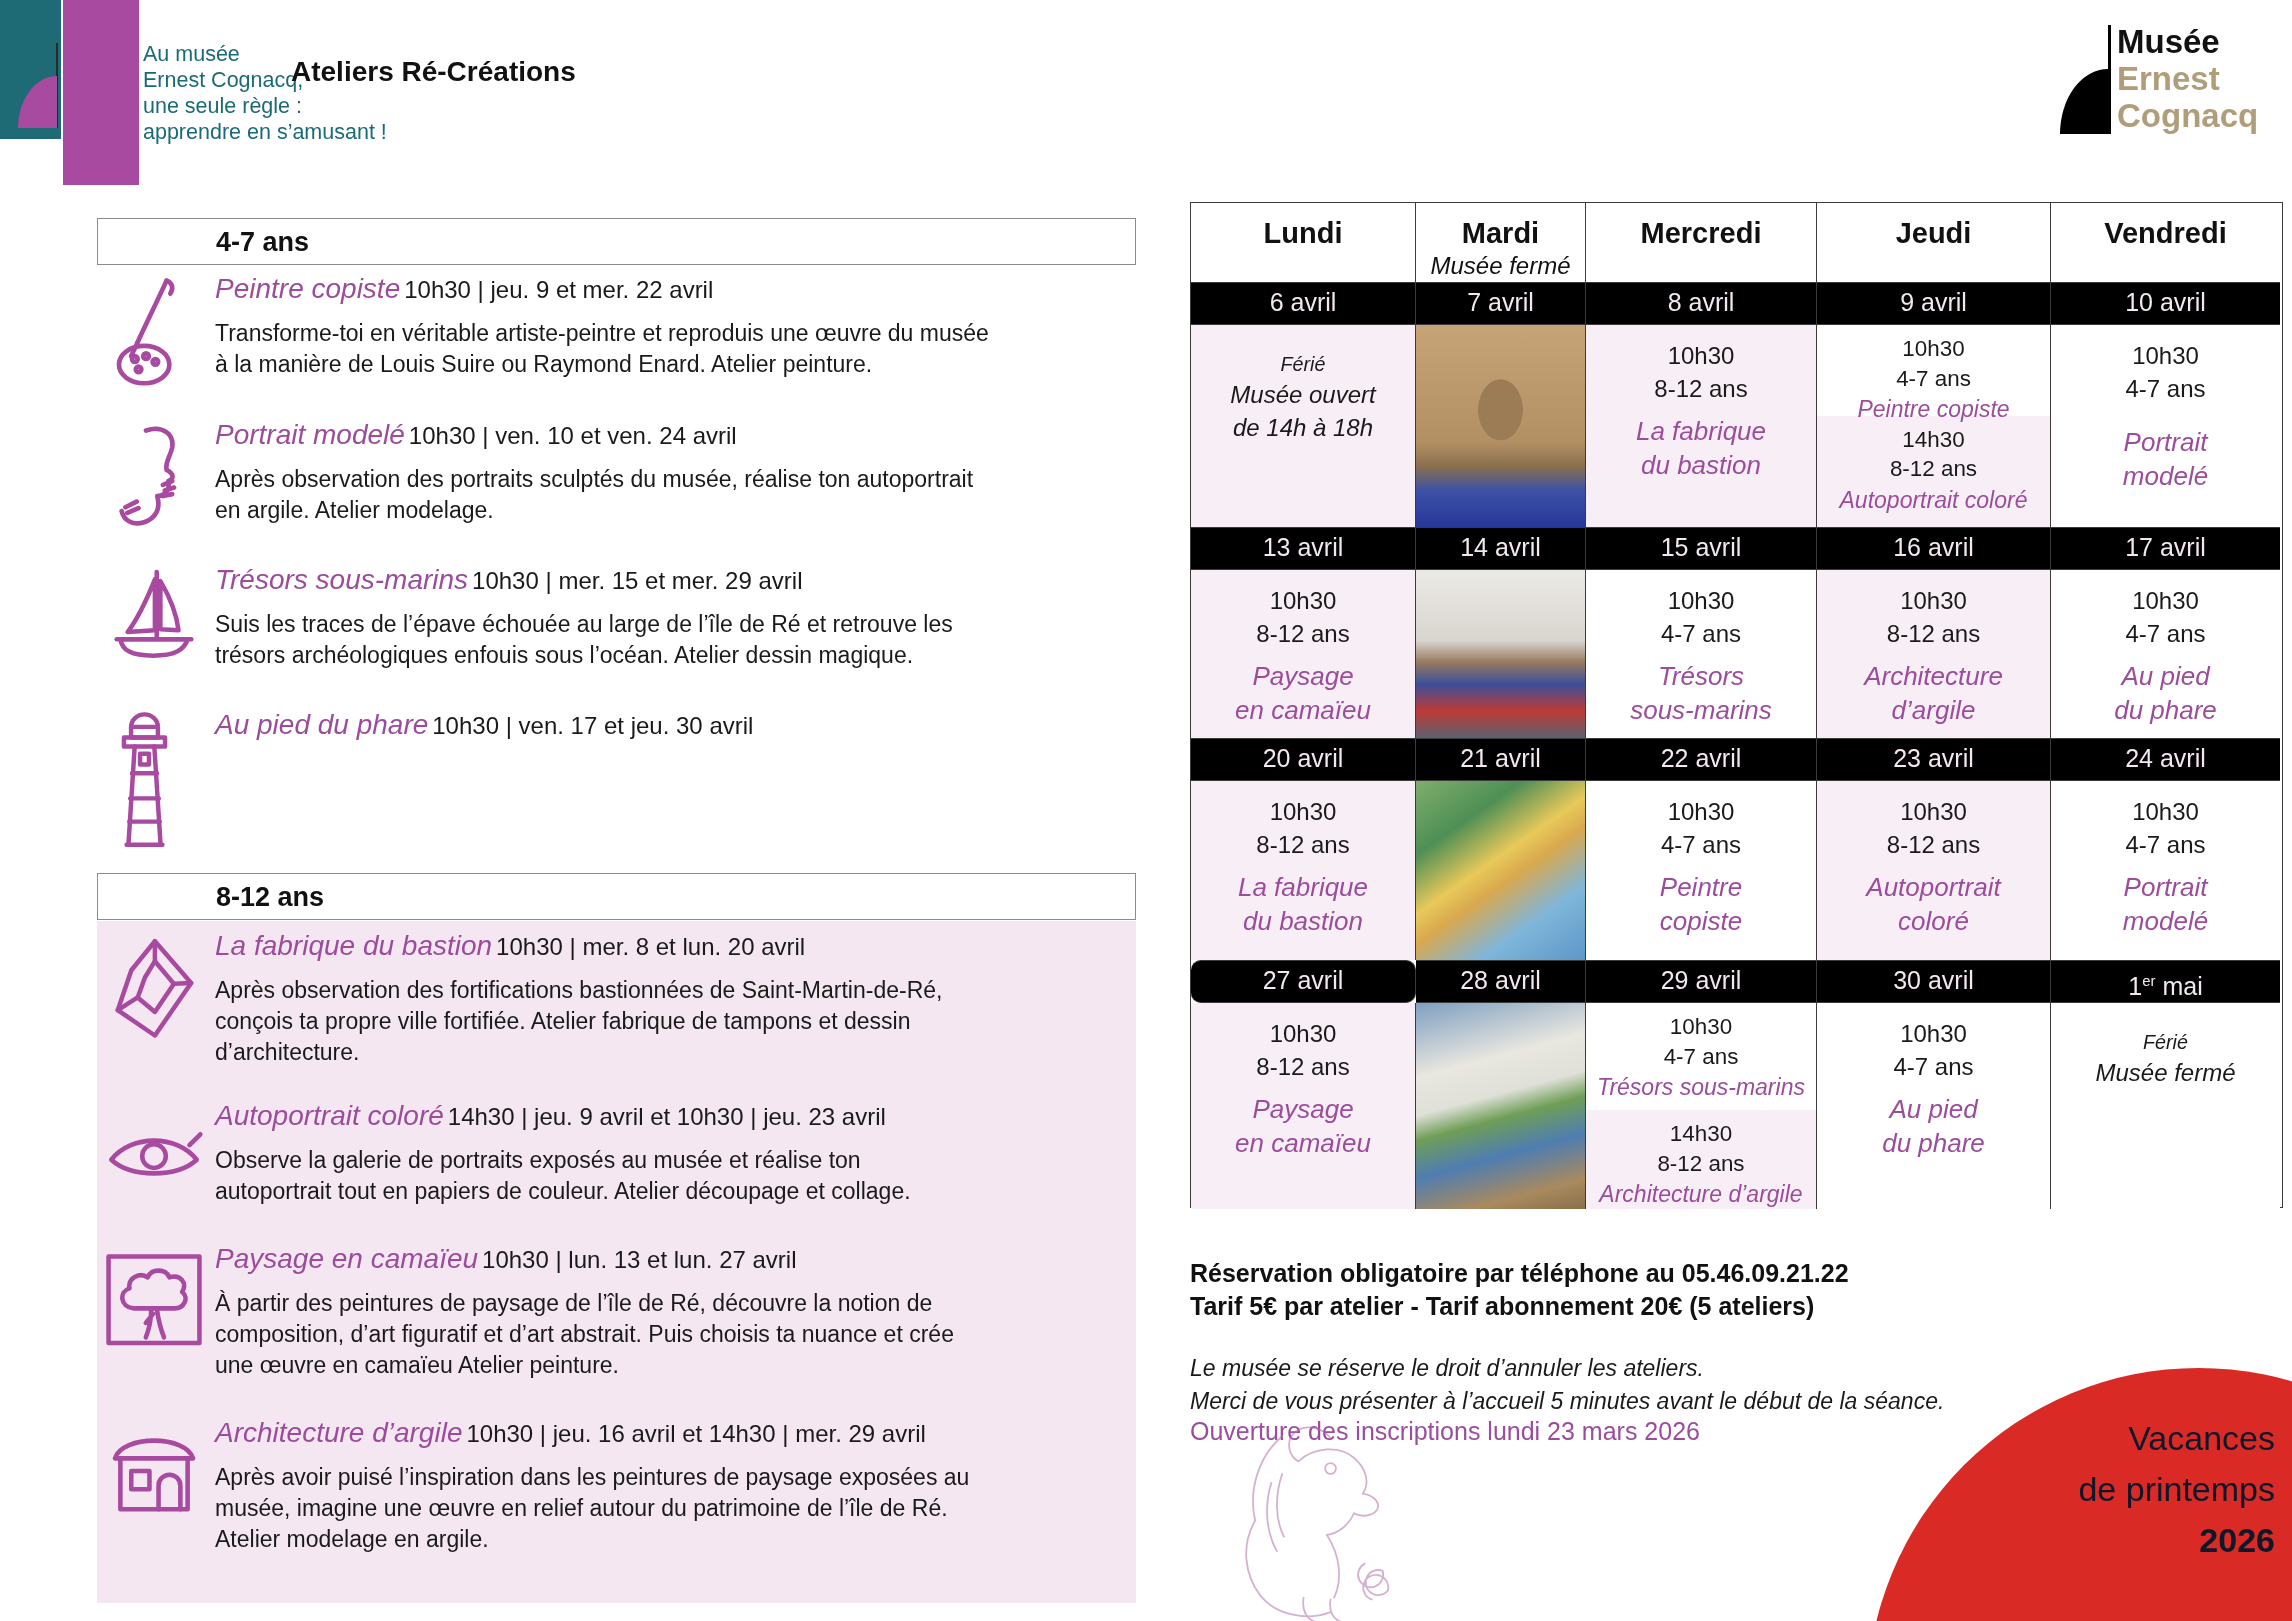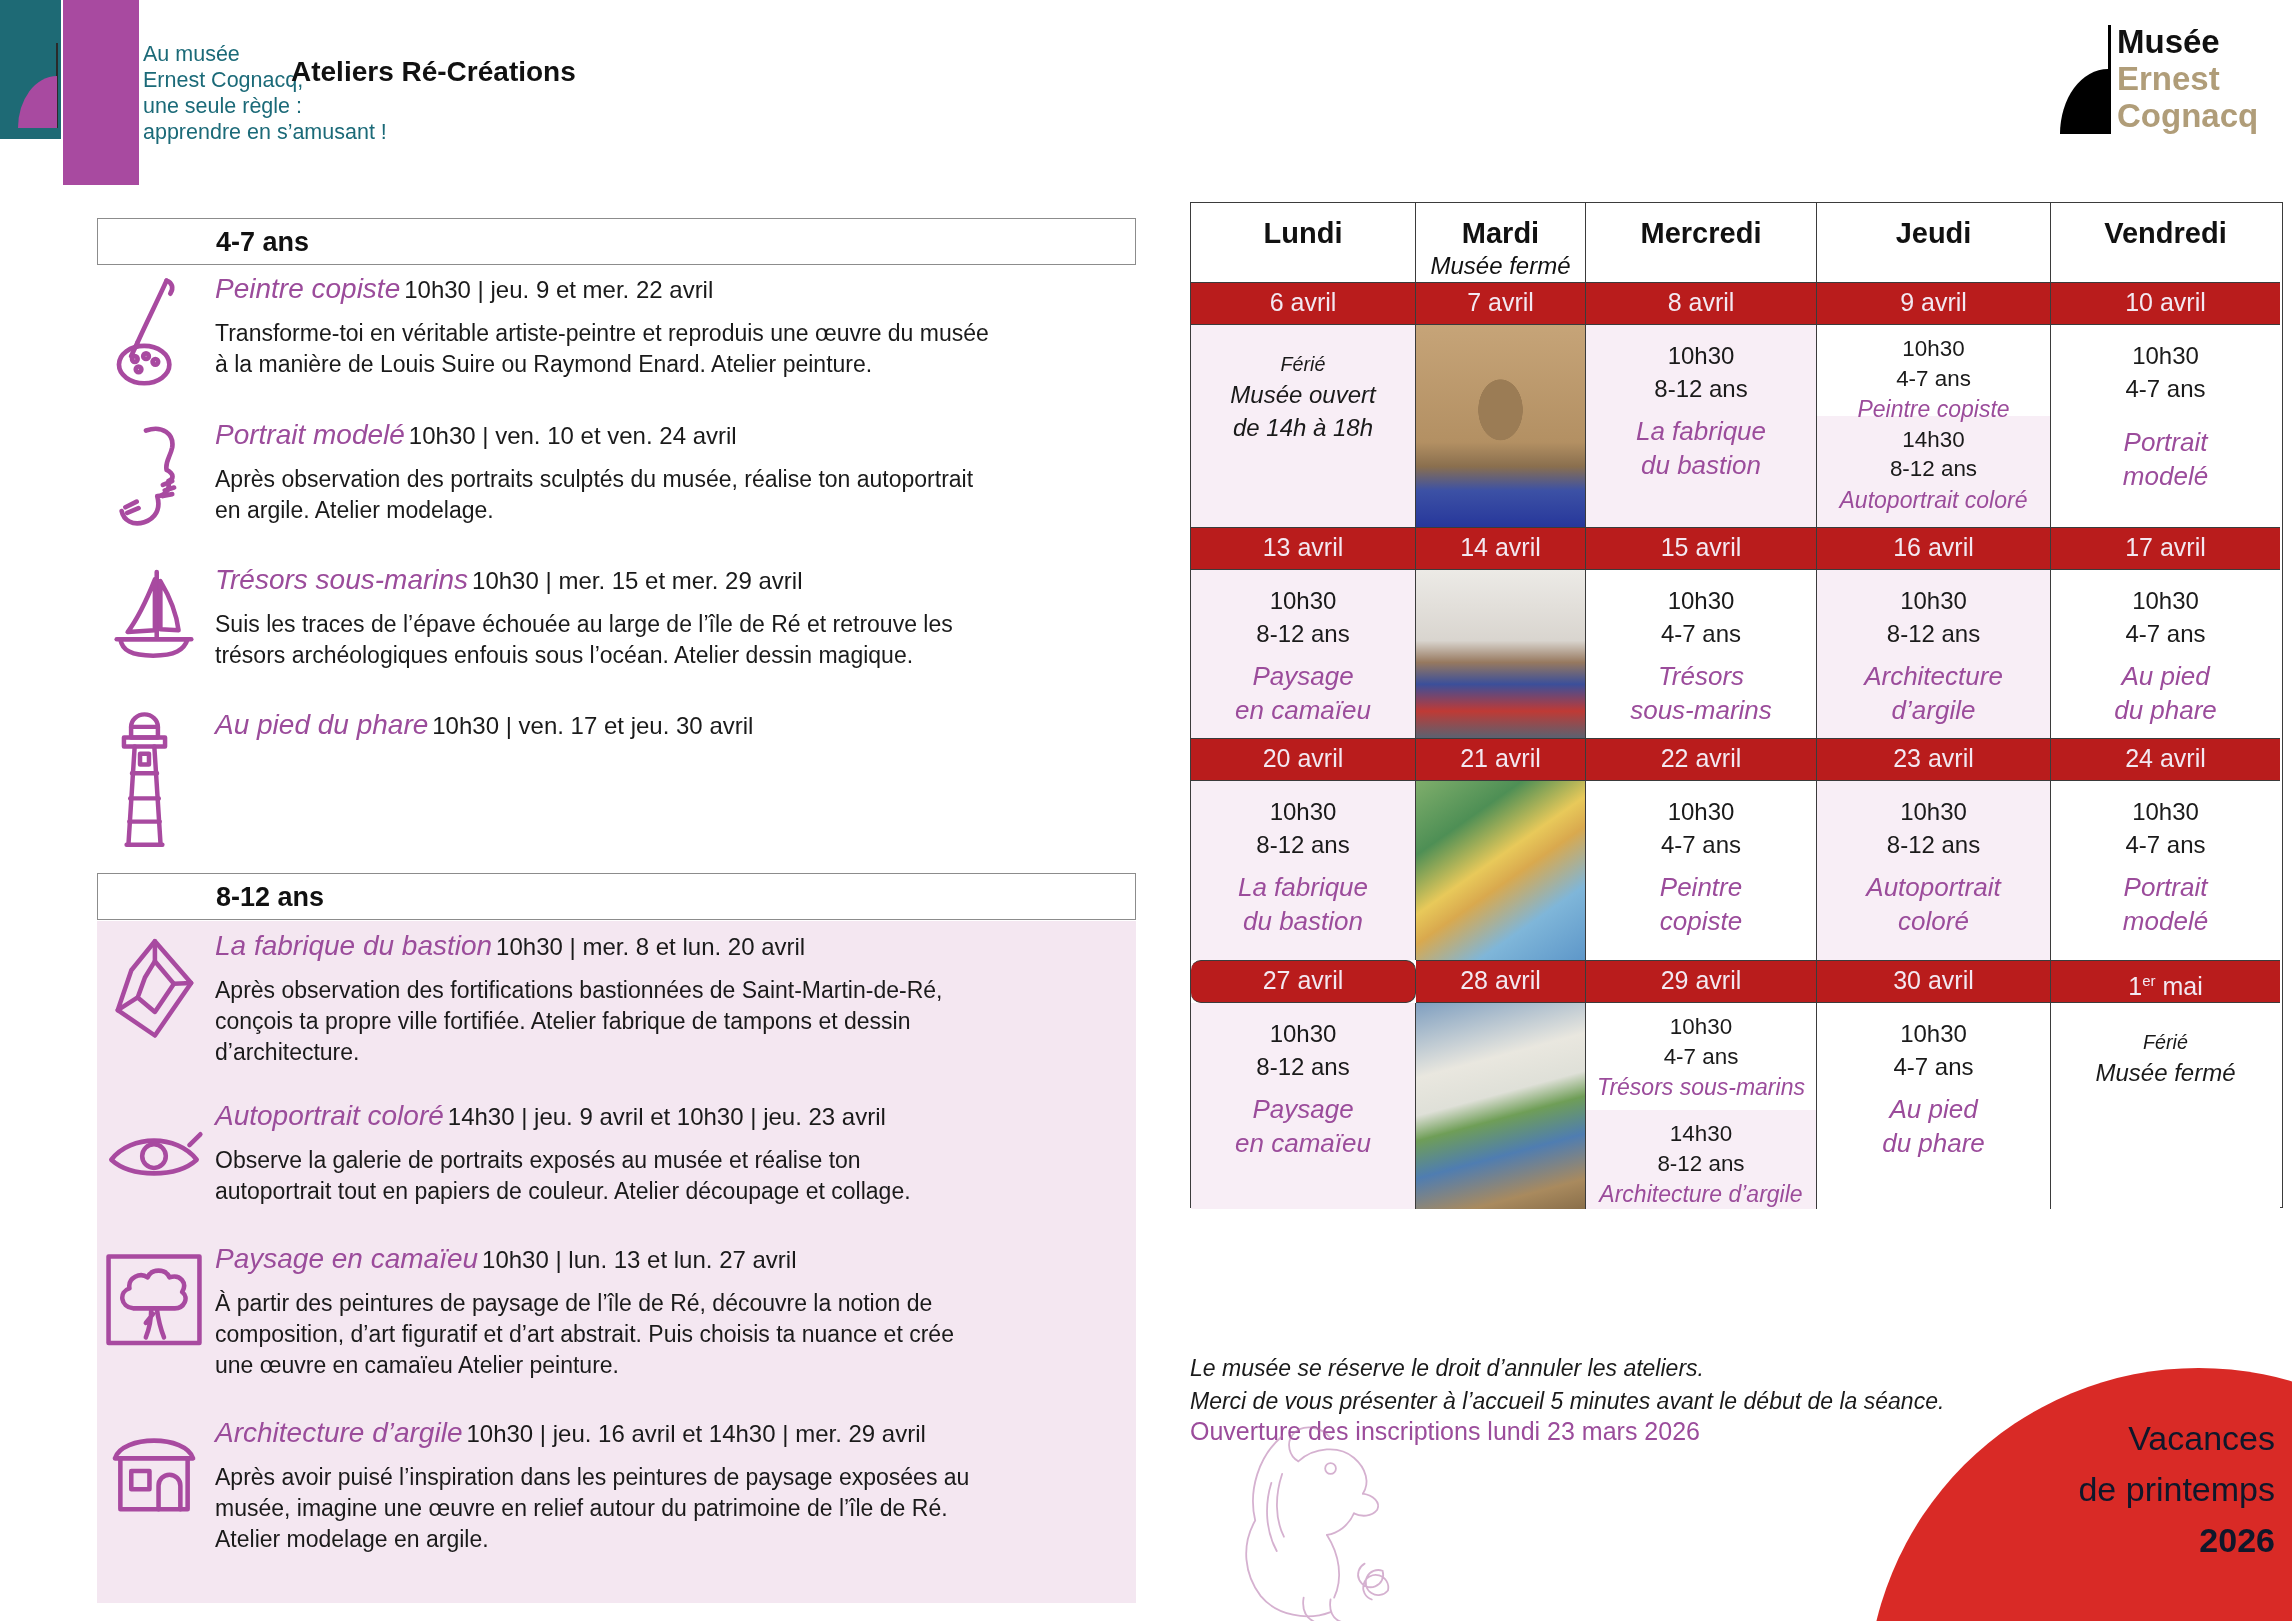--- a/index.html
+++ b/index.html
@@ -35,21 +35,21 @@
 
   
   .calendar { position:absolute; left:1190px; top:202px; width:1093px; height:1006px; display:grid;
               grid-template-columns:225px 170px 231px 234px 229px;
               grid-template-rows:79px 43px 202px 43px 168px 43px 179px 43px 206px;
               border:1.8px solid #3b3b3b; background:#fff; }
   .cal-cell { border-right:1.8px solid #3b3b3b; text-align:center; overflow:hidden; }
   .cal-cell.last { border-right:none; }
   .day-head { padding-top:14.3px; font-size:29px; font-weight:bold; color:#111; background:#fff; }
   .day-note { font-size:24px; font-style:italic; font-weight:normal; margin-top:1.8px; }
-  .bar { background:#b91c1c; border-top:1.8px solid #3b3b3b; border-bottom:1.8px solid #3b3b3b;
+  .bar { background:#000000; border-top:1.8px solid #3b3b3b; border-bottom:1.8px solid #3b3b3b;
          color:#f3e8f1; font-size:25px; line-height:39px; }
   .bar sup { font-size:0.6em; }
   .cell-pink { background:#f8eef6; }
   .cell-white { background:#fff; }
   .c-time, .c-age { font-size:24px; line-height:33px; color:#1a1a1a; }
   .c-title { margin-top:9px; font-size:26px; line-height:34px; font-style:italic; color:#9b4c9b; white-space:pre-line; }
   .pad { padding-top:14.3px; }
   .info-cell { padding-top:26px; font-style:italic; color:#1a1a1a; }
   .info-small { font-size:19.7px; line-height:27px; }
   .info-lines { font-size:24px; line-height:33px; white-space:pre-line; }
@@ -413,20 +413,22 @@
       <div class="c-age">4-7 ans</div>
       <div class="c-title">Au pied
 du phare</div>
     </div>
     <div class="cal-cell cell-white info-cell last" style="grid-area:9/5;">
       <div class="info-small">Férié</div>
       <div class="info-lines">Musée fermé</div>
     </div>
   </div>
 
+  <div class="foot-bold">Réservation obligatoire par téléphone au 05.46.09.21.22
+Tarif 5€ par atelier - Tarif abonnement 20€ (5 ateliers)</div>
   <div class="foot-italic">Le musée se réserve le droit d’annuler les ateliers.
 Merci de vous présenter à l’accueil 5 minutes avant le début de la séance.</div>
   <div class="foot-open">Ouverture des inscriptions lundi 23 mars 2026</div>
 
   <div class="sketch">
     <svg width="296" height="202" viewBox="0 0 330 225">
       <path d="M96 18 C70 40 58 78 66 112 C50 140 54 172 72 196 C90 218 124 224 150 214"></path>
       <path d="M150 20 C138 6 118 4 108 16 C100 26 104 40 114 46"></path>
       <path d="M114 46 C132 30 160 28 176 42 C190 54 194 70 186 82"></path>
       <path d="M186 82 C198 84 206 92 202 100 C196 108 184 108 176 104"></path>

